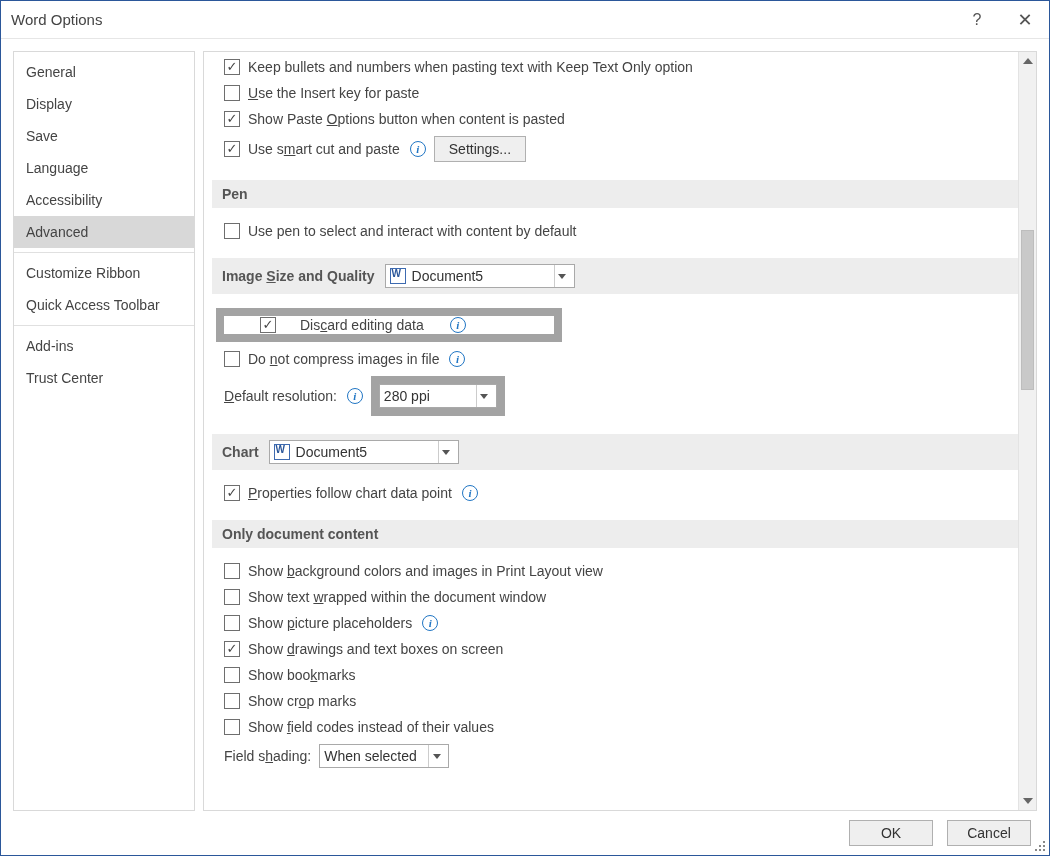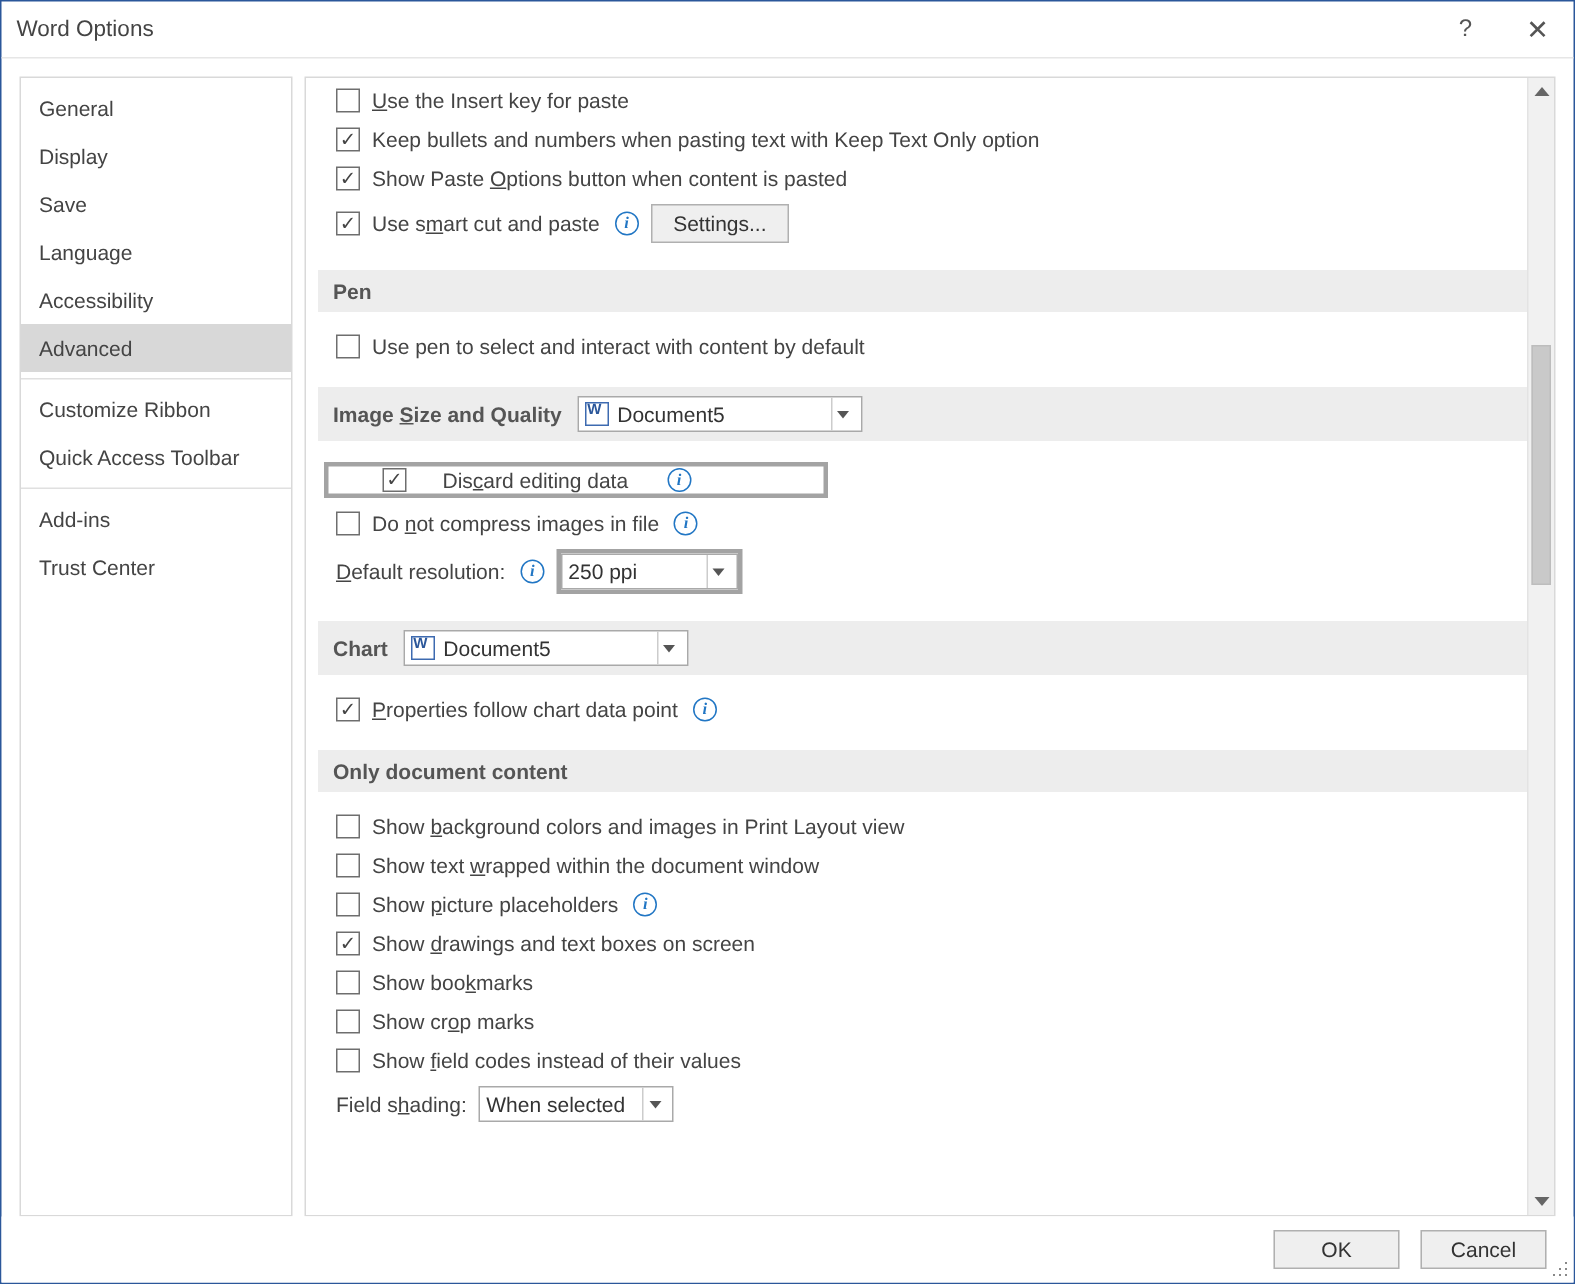--- a/index.html
+++ b/index.html
@@ -171,21 +171,21 @@
   }
   .doc-icon::before {
     content: "W";
     position: absolute;
     left: 1px; top: -1px;
     font-size: 10px;
     font-weight: bold;
     color: #2b579a;
   }
   .highlight-box {
-    border: 3px solid #a3a3a3;
+    border: 8px solid #a3a3a3;
     display: inline-flex;
     align-items: center;
     gap: 24px;
     padding: 1px 4px;
   }
   .scrollbar {
     width: 18px;
     background: #f1f1f1;
     border-left: 1px solid #e3e3e3;
     display: flex; flex-direction: column;
@@ -254,26 +254,26 @@
       <div class="nav-item">Quick Access Toolbar</div>
       <div class="nav-sep"></div>
       <div class="nav-item">Add-ins</div>
       <div class="nav-item">Trust Center</div>
     </div>
 
     <div class="content-wrap">
       <div class="content">
 
         <div class="row">
+          <span class="check checked"></span>
+          <span class="label">Keep bullets and numbers when pasting text with Keep Text Only option</span>
+        </div>
+        <div class="row">
           <span class="check"></span>
           <span class="label"><u>U</u>se the Insert key for paste</span>
-        </div>
-        <div class="row">
-          <span class="check checked"></span>
-          <span class="label">Keep bullets and numbers when pasting text with Keep Text Only option</span>
         </div>
         <div class="row">
           <span class="check checked"></span>
           <span class="label">Show Paste <u>O</u>ptions button when content is pasted</span>
         </div>
         <div class="row">
           <span class="check checked"></span>
           <span class="label">Use s<u>m</u>art cut and paste</span>
           <span class="info-icon">i</span>
           <button class="btn">Settings...</button>
@@ -309,21 +309,21 @@
           <span class="check"></span>
           <span class="label">Do <u>n</u>ot compress images in file</span>
           <span class="info-icon">i</span>
         </div>
 
         <div class="row" style="padding-left:12px;">
           <span class="label"><u>D</u>efault resolution:</span>
           <span class="info-icon">i</span>
           <span class="highlight-box" style="padding:0;">
             <span class="combo mid" style="border:1px solid #a9a9a9;">
-              <span>250 ppi</span>
+              <span>280 ppi</span>
               <span class="chev"></span>
             </span>
           </span>
         </div>
 
         <div class="section-header">
           <span>Chart</span>
           <span class="combo wide">
             <span class="doc-icon"></span>
             <span>Document5</span>

